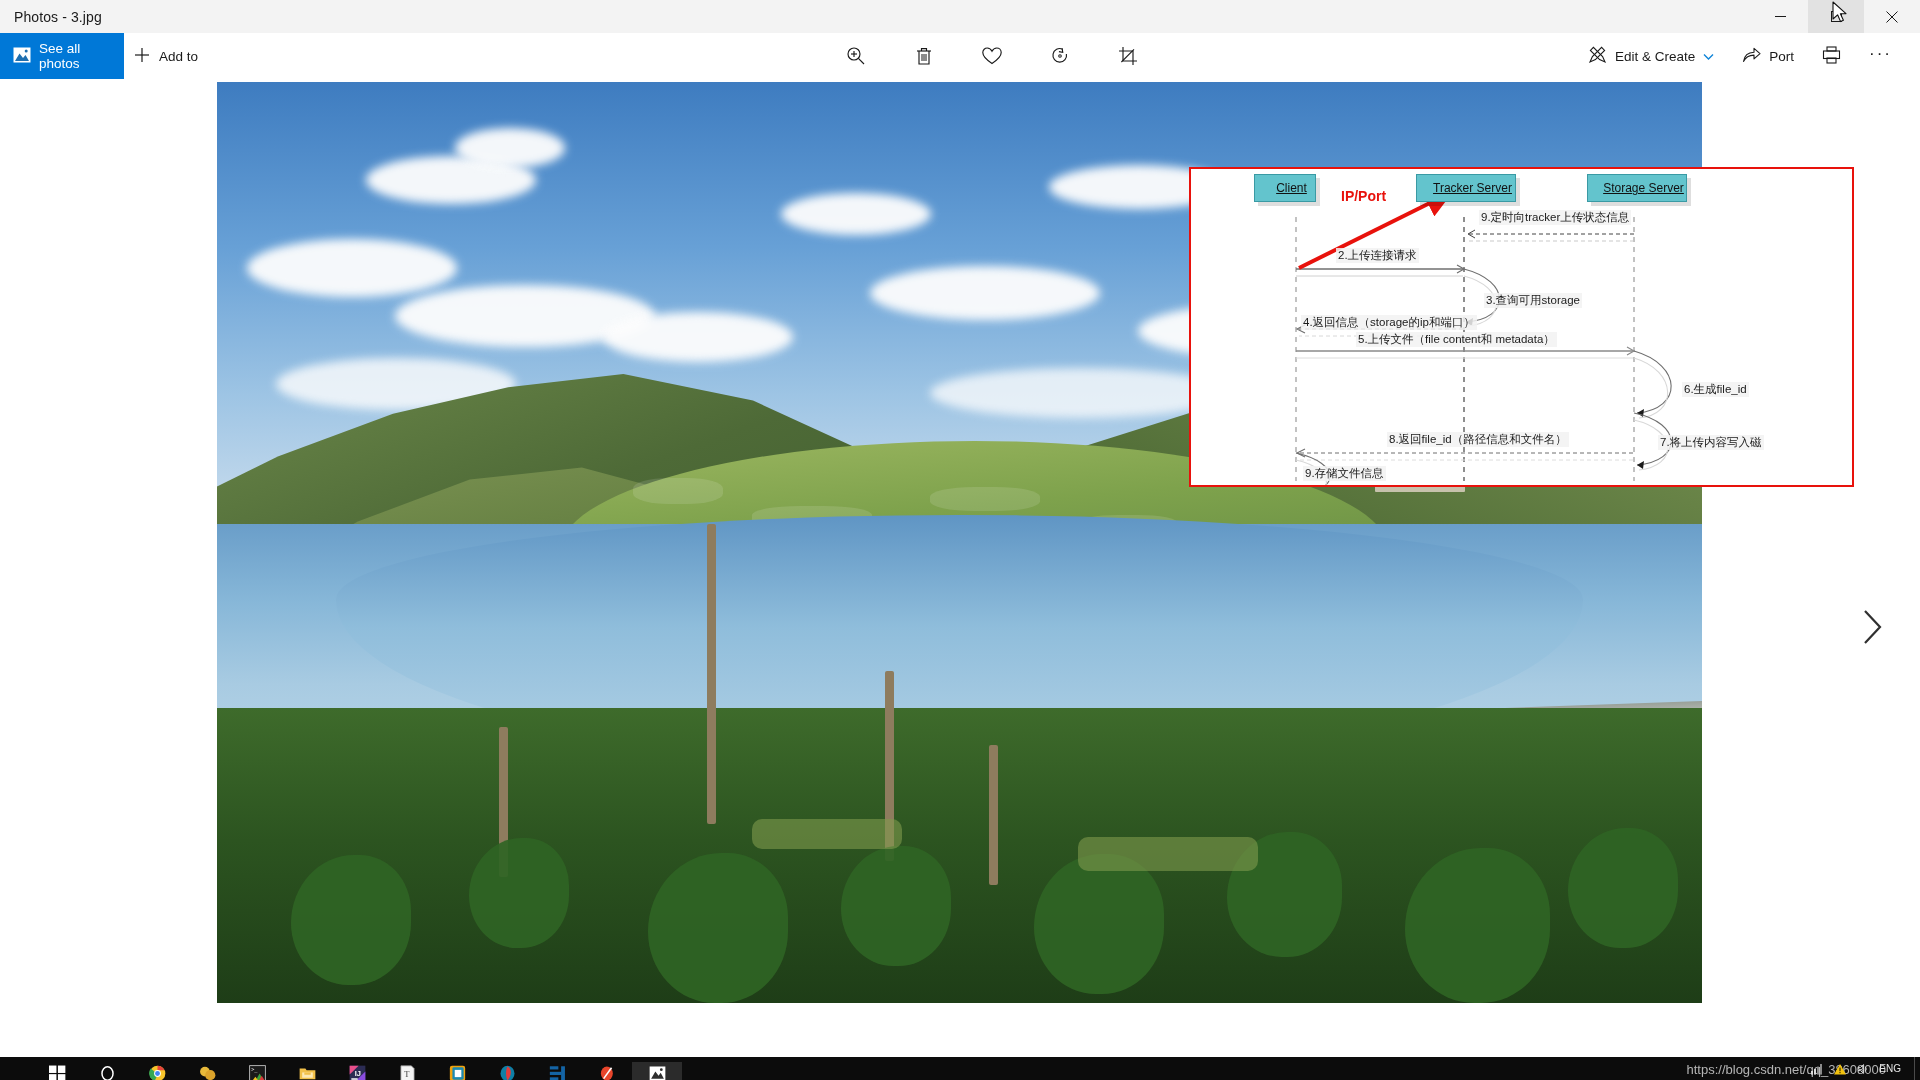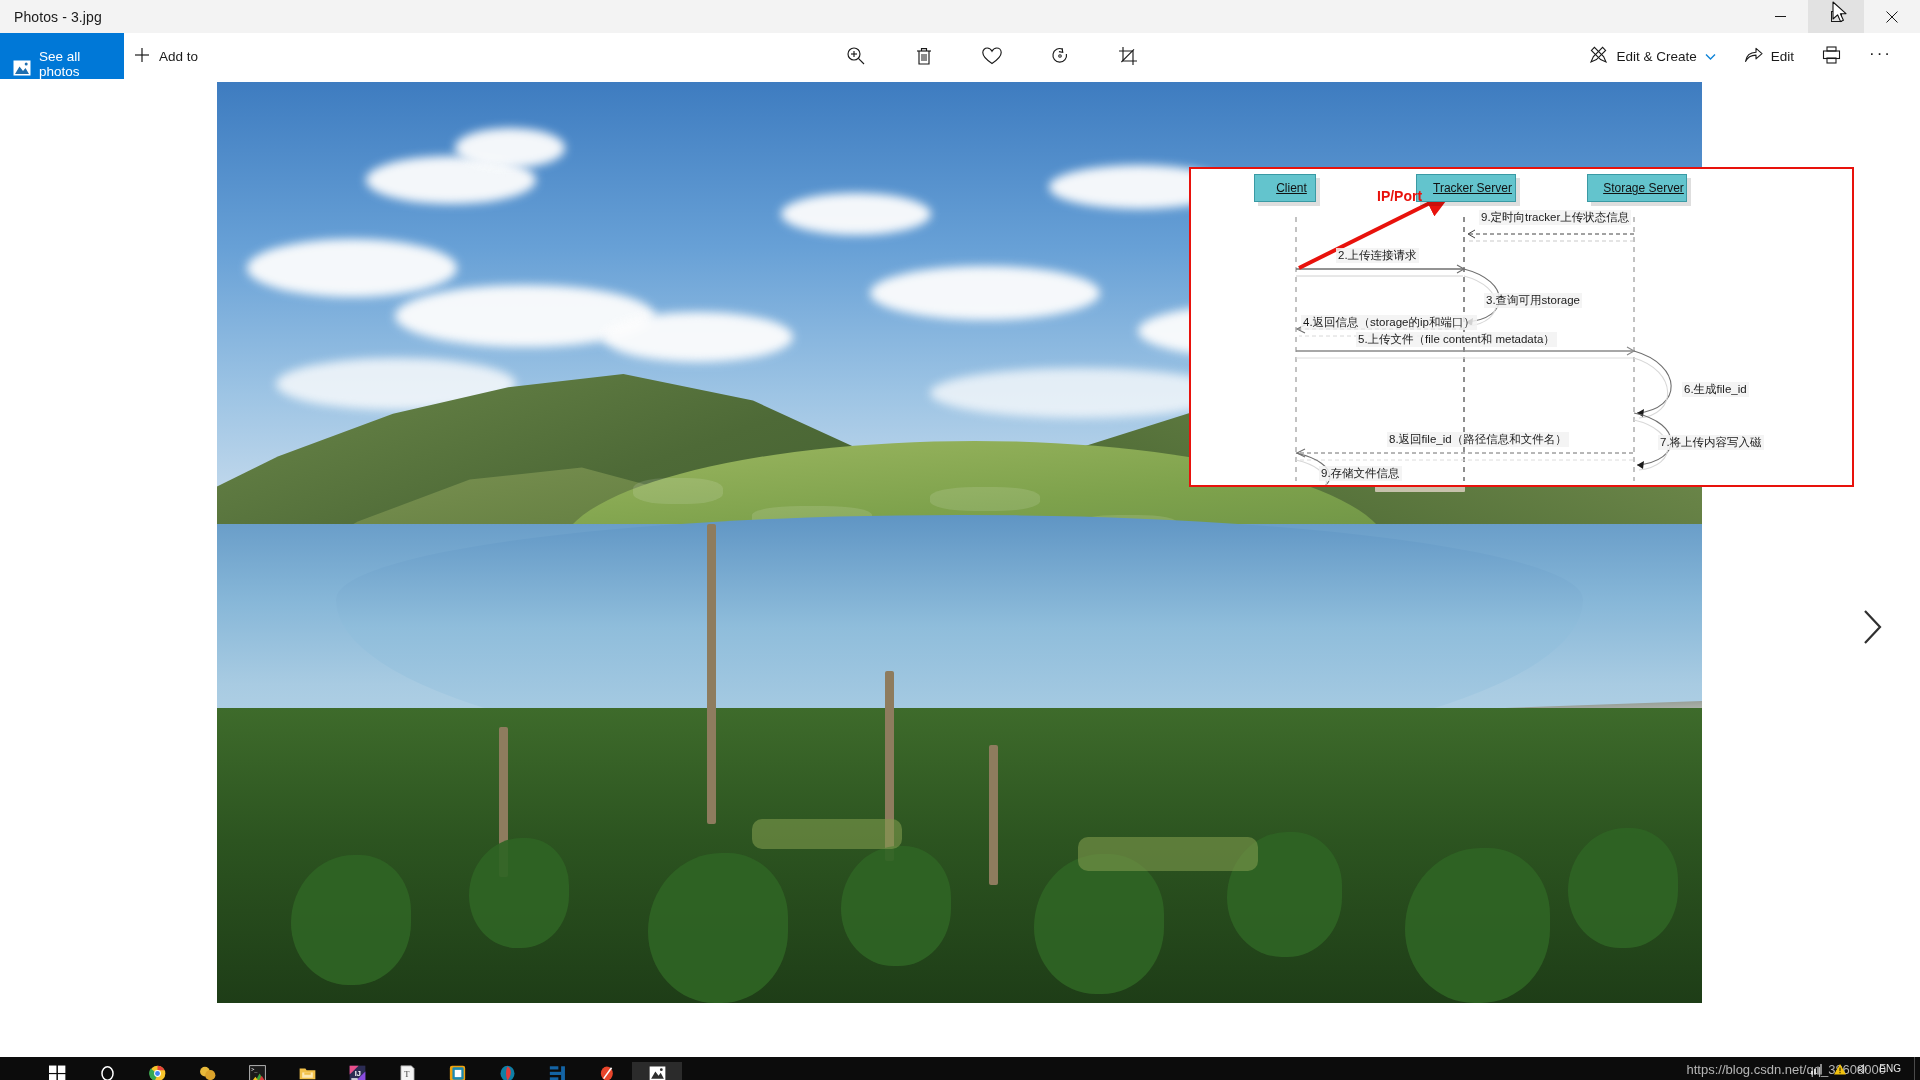--- a/index.html
+++ b/index.html
@@ -31,21 +31,21 @@
 
   
   #cmdbar {
     position: absolute; top: 33px; left: 0; width: 1920px; height: 46px;
     background: #ffffff;
     border-bottom: 1px solid #ffffff;
   }
   #see-all {
     position: absolute; left: 0; top: 0; width: 124px; height: 46px;
     background: #0078d7; color: #fff;
-    display: flex; align-items: flex-end; gap: 8px; padding-left: 13px;
+    display: flex; align-items: center; gap: 8px; padding-left: 13px;
     font-size: 13.5px;
   }
   #add-to {
     position: absolute; left: 134px; top: 0; height: 46px;
     display: flex; align-items: center; gap: 9px;
     font-size: 13.5px; color: #1a1a1a;
   }
   #center-tools {
     position: absolute; left: 836px; top: 0; height: 46px;
     display: flex; align-items: center; gap: 28px;
@@ -168,21 +168,21 @@
   }
   .lifebox {
     position: absolute; width: 84px; height: 28px;
     background: #63c4cd; border: 1px solid #3a9aa4;
     display: flex; align-items: center; justify-content: center;
     font-size: 12px; color: #111;
     box-shadow: 4px 4px 0 rgba(0,0,0,0.13);
   }
   .lifebox span { text-decoration: underline; margin-left: 13px; }
   .ipport {
-    position: absolute; font-size: 14px; font-weight: bold; color: #e8120c; margin-left: 36px;
+    position: absolute; font-size: 14px; font-weight: bold; color: #e8120c;
   }
 
   
   #next-arrow {
     position: absolute; left: 1851px; top: 524px;
     width: 42px; height: 48px; display: flex; align-items: center; justify-content: center;
   }
   #expand-btn {
     position: absolute; left: 1866px; top: 997px; width: 26px; height: 26px;
   }
@@ -326,21 +326,21 @@
             <polyline points="1,1.5 5.5,6 10,1.5" fill="none" stroke="#0f84d8" stroke-width="1.4"></polyline>
           </svg>
       </span>
     </div>
     <div class="rtool">
       <span>
         <svg width="19" height="17" viewBox="0 0 19 17">
           <path d="M1.5 15.5 C2.5 8.5 7 6.5 12 6.3 L12 2.4 L18 7.6 L12 12.8 L12 9.1 C7.6 9.1 3.8 10.6 1.5 15.5 Z" fill="none" stroke="#1a1a1a" stroke-width="1.1" stroke-linejoin="round"></path>
         </svg>
       </span>
-      <span>Edit</span>
+      <span>Port</span>
     </div>
     <div class="rtool">
       <span>
         <svg width="19" height="18" viewBox="0 0 19 18">
           <rect x="5" y="1" width="9" height="4" fill="none" stroke="#1a1a1a" stroke-width="1.1"></rect>
           <rect x="1.5" y="5" width="16" height="7.5" fill="none" stroke="#1a1a1a" stroke-width="1.1"></rect>
           <rect x="5" y="12" width="9" height="5" fill="none" stroke="#1a1a1a" stroke-width="1.1"></rect>
         </svg>
       </span>
     </div>
@@ -478,21 +478,21 @@
 
       
       <div class="diag-text" style="left:288px;top:41px;">9.定时向tracker上传状态信息</div>
       <div class="diag-text" style="left:145px;top:79px;">2.上传连接请求</div>
       <div class="diag-text" style="left:293px;top:124px;">3.查询可用storage</div>
       <div class="diag-text" style="left:110px;top:146px;">4.返回信息（storage的ip和端口）</div>
       <div class="diag-text" style="left:165px;top:163px;">5.上传文件（file content和 metadata）</div>
       <div class="diag-text" style="left:491px;top:213px;">6.生成file_id</div>
       <div class="diag-text" style="left:467px;top:266px;">7.将上传内容写入磁</div>
       <div class="diag-text" style="left:196px;top:263px;">8.返回file_id（路径信息和文件名）</div>
-      <div class="diag-text" style="left:128px;top:297px;">9.存储文件信息</div>
+      <div class="diag-text" style="left:112px;top:297px;">9.存储文件信息</div>
     </div>
   </div>
 
   <div id="next-arrow">
     <svg width="24" height="38" viewBox="0 0 24 38">
       <polyline points="5,3 20,19 5,35" fill="none" stroke="#303030" stroke-width="2.2"></polyline>
     </svg>
   </div>
 
   <div id="expand-btn">

